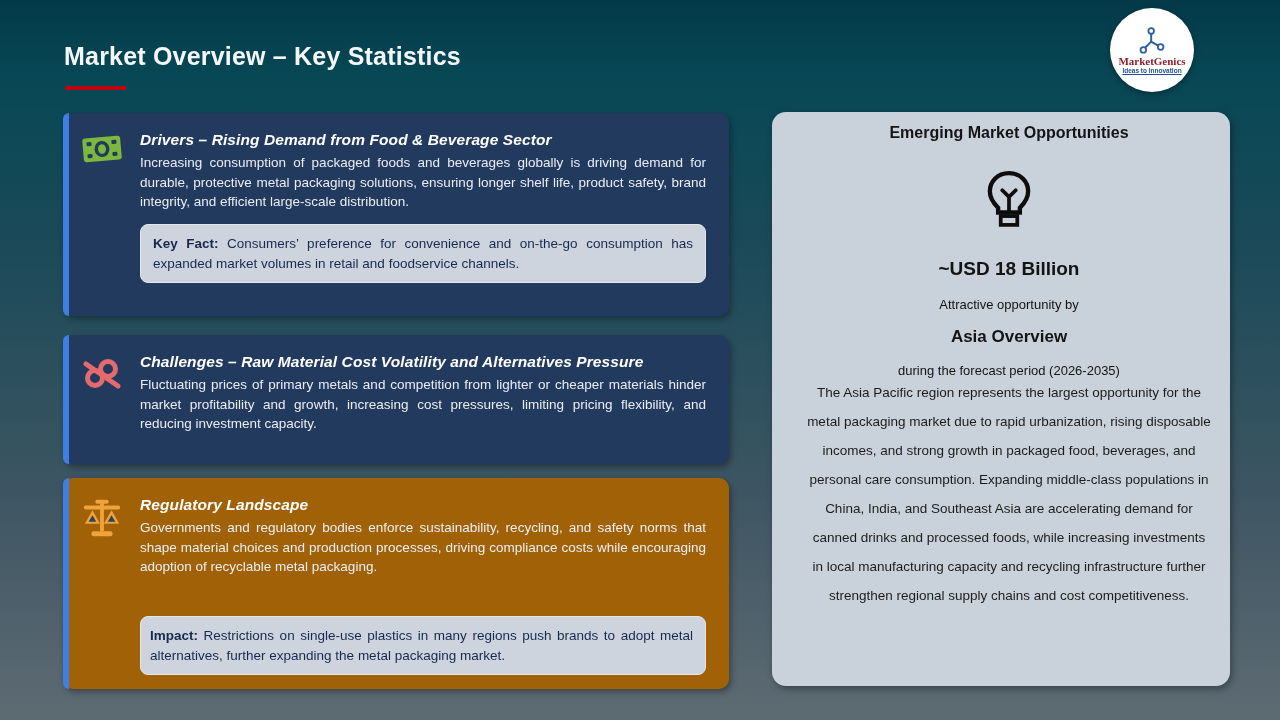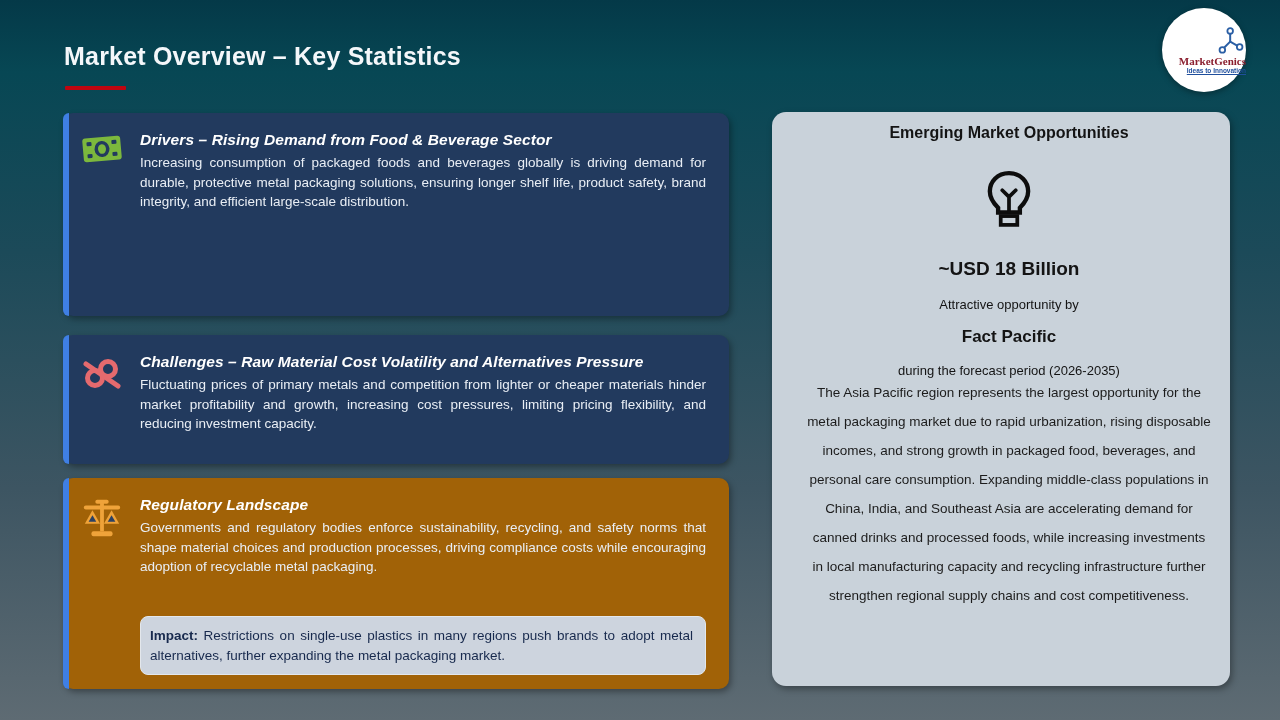--- a/index.html
+++ b/index.html
@@ -16,25 +16,25 @@
   .page-title {
     position: absolute; left: 64px; top: 42px;
     font-size: 25px; font-weight: bold; color: #f4f7fa;
     letter-spacing: 0.2px;
   }
   .title-underline {
     position: absolute; left: 65px; top: 86px;
     width: 61px; height: 4px; background: #c00510; border-radius: 1px;
   }
   .logo {
-    position: absolute; left: 1162px; top: 8px;
+    position: absolute; left: 1110px; top: 8px;
     width: 84px; height: 84px; border-radius: 50%;
     background: #ffffff;
     box-shadow: 0 2px 6px rgba(0,0,0,0.35);
-    display: flex; flex-direction: column; align-items: flex-end; justify-content: center;
+    display: flex; flex-direction: column; align-items: center; justify-content: center;
     text-align: center;
   }
   .logo svg { display: block; margin-bottom: 1px; }
   .logo-brand {
     font-family: "Liberation Serif", serif;
     font-size: 11px; font-weight: bold; color: #8b1f2f; line-height: 1.1;
   }
   .logo-tagline {
     font-size: 6.5px; color: #1f4e9c; text-decoration: underline; font-weight: bold;
   }
@@ -130,20 +130,24 @@
         <ellipse cx="21" cy="16" rx="4" ry="4.8" fill="#7cb83d"></ellipse>
         <rect x="6" y="8" width="5" height="4" rx="1" fill="#223a5e"></rect>
         <rect x="31" y="8" width="5" height="4" rx="1" fill="#223a5e"></rect>
         <rect x="6" y="20" width="5" height="4" rx="1" fill="#223a5e"></rect>
         <rect x="31" y="20" width="5" height="4" rx="1" fill="#223a5e"></rect>
       </svg>
     </div>
     <div class="card-content">
       <h2 class="card-heading">Drivers – Rising Demand from Food &amp; Beverage Sector</h2>
       <p class="card-body">Increasing consumption of packaged foods and beverages globally is driving demand for durable, protective metal packaging solutions, ensuring longer shelf life, product safety, brand integrity, and efficient large-scale distribution.</p>
+      <div class="callout">
+        <b>Key Fact:</b>
+        <span>Consumers’ preference for convenience and on-the-go consumption has expanded market volumes in retail and foodservice channels.</span>
+      </div>
     </div>
   </article>
 
   <article class="card card-2">
     <div class="card-icon">
       <svg width="42" height="38" viewBox="0 0 42 38">
         <g stroke="#e56a6e" stroke-width="5" fill="none" stroke-linecap="round">
           <circle cx="14" cy="23" r="7.5"></circle>
           <circle cx="27" cy="14" r="7.5"></circle>
           <line x1="5" y1="9" x2="37" y2="31"></line>
@@ -187,18 +191,18 @@
     <div class="panel-title">Emerging Market Opportunities</div>
     <div class="panel-bulb">
       <svg width="52" height="58" viewBox="0 0 48 56">
         <path d="M24 3 C12.5 3 5.5 11.5 5.5 20.5 C5.5 27.5 9.5 32.5 13.5 36.5 L13.5 41 L34.5 41 L34.5 36.5 C38.5 32.5 42.5 27.5 42.5 20.5 C42.5 11.5 35.5 3 24 3 Z" fill="none" stroke="#0d0d0d" stroke-width="4.2"></path>
         <path d="M24 40 L24 26 M24 26 L17.5 19.5 M24 26 L30.5 19.5" stroke="#0d0d0d" stroke-width="3.6" fill="none" stroke-linecap="round"></path>
         <rect x="16" y="44.5" width="16" height="8.5" fill="none" stroke="#0d0d0d" stroke-width="3.6"></rect>
       </svg>
     </div>
     <div class="panel-value">~USD 18 Billion</div>
     <div class="panel-sub">Attractive opportunity by</div>
-    <div class="panel-region">Fact Pacific</div>
+    <div class="panel-region">Asia Overview</div>
     <div class="panel-period">during the forecast period (2026-2035)</div>
     <p class="panel-desc">The Asia Pacific region represents the largest opportunity for the metal packaging market due to rapid urbanization, rising disposable incomes, and strong growth in packaged food, beverages, and personal care consumption. Expanding middle-class populations in China, India, and Southeast Asia are accelerating demand for canned drinks and processed foods, while increasing investments in local manufacturing capacity and recycling infrastructure further strengthen regional supply chains and cost competitiveness.</p>
   </aside>
 
 </div>
 
 </body></html>

